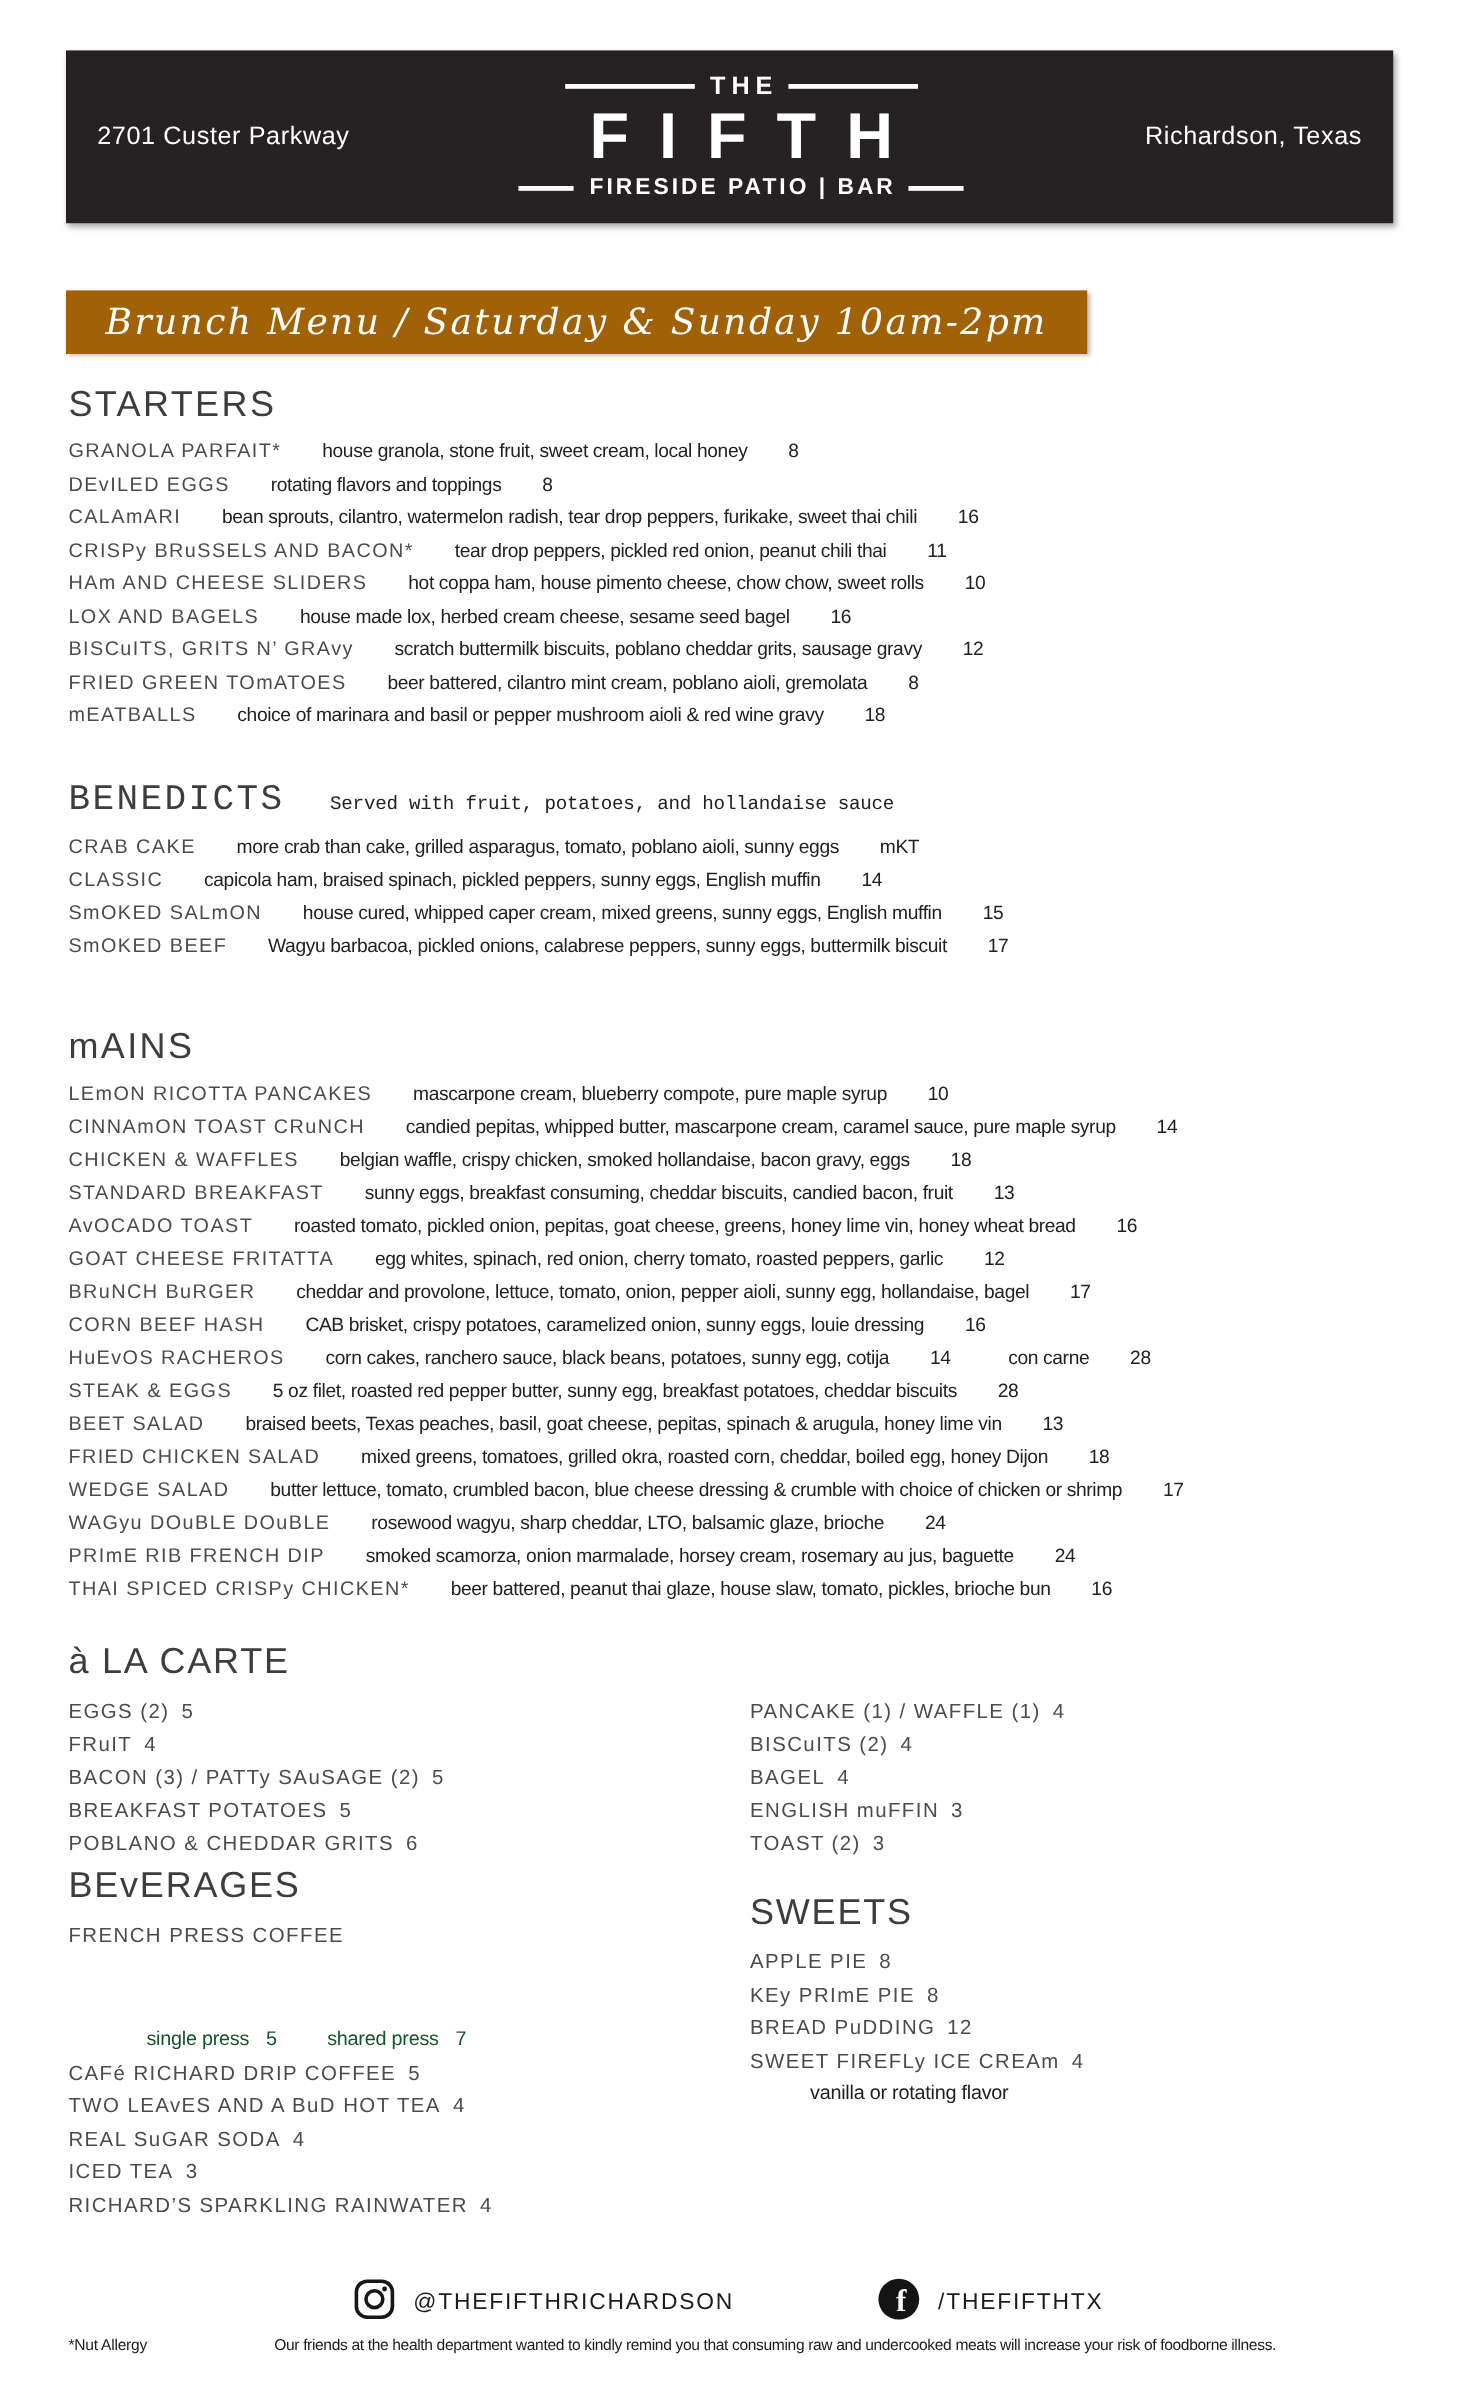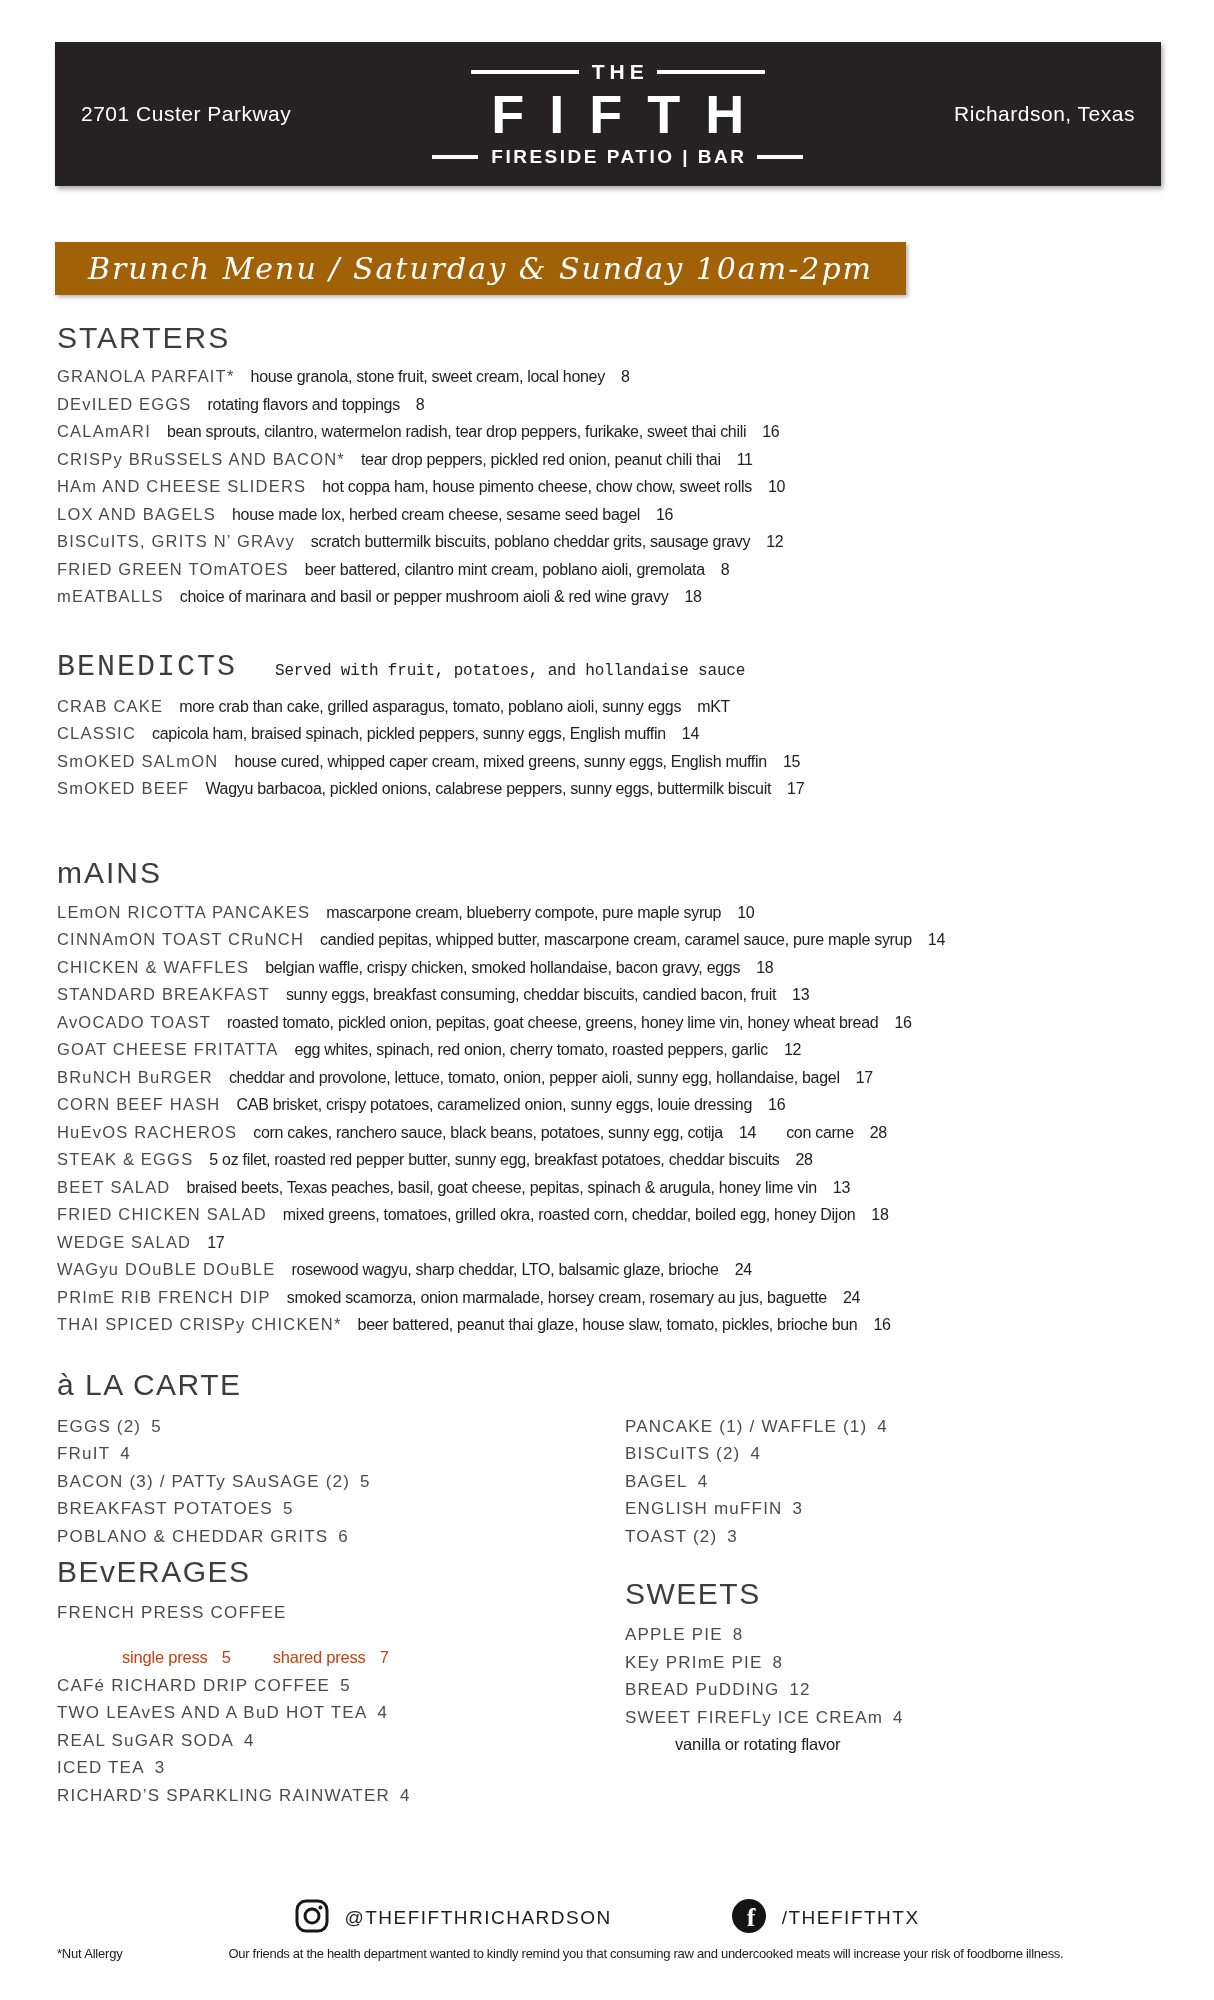--- a/index.html
+++ b/index.html
@@ -37,21 +37,21 @@
   
   .content { padding:0 46px 0 57px; }
   .section-title {
     font-size:30px; font-weight:400; letter-spacing:2px; color:#403c3d;
     line-height:36px; margin:0;
   }
   .starters .section-title { margin-top:25px; margin-bottom:7px; }
   .heading-row { display:flex; align-items:baseline; gap:38px;font-family:Liberation Mono, monospace; }
   .section-subtitle { font-size:16px; letter-spacing:-0.2px; color:#242021; }
 
-  .menu-item { display:flex; align-items:baseline; gap:16px; line-height:26.5px; white-space:nowrap; }
+  .menu-item { display:flex; align-items:baseline; gap:34px; line-height:26.5px; white-space:nowrap; }
   .mi-name { font-size:16.5px; letter-spacing:1.2px; color:#4e4a4b; }
   .mi-desc, .mi-price, .mi-extra, .mi-xprice { font-size:16px; letter-spacing:-0.3px; color:#242021; }
   .mi-extra { margin-left:14px; }
   .mi-desc:empty, .mi-price:empty, .mi-extra:empty, .mi-xprice:empty { display:none; }
 
   .benedicts { margin-top:38px; }
   .benedicts .heading-row { margin-bottom:8px; }
   .mains { margin-top:52px; }
   .mains .section-title { margin-bottom:8px; }
 
@@ -62,21 +62,21 @@
   .simple-item { display:flex; align-items:baseline; gap:10px; line-height:27.5px; white-space:nowrap; }
   .si-name { font-size:17px; letter-spacing:1.2px; color:#4e4a4b; }
   .si-price { font-size:17px; letter-spacing:1px; color:#4e4a4b; }
 
   .two-col { display:grid; grid-template-columns:568px auto; margin-top:4px; }
   .beverages .section-title { letter-spacing:1.5px; margin-bottom:9px; }
   .sweets { padding-top:22px; }
   .sweets .section-title { letter-spacing:1.5px; margin-bottom:9px; }
   .press-options { display:flex; gap:42px; margin:21px 0 5px 65px; }
   .press-opt { display:flex; gap:14px; align-items:baseline; }
-  .po-label, .po-price { font-size:16.5px; letter-spacing:-0.2px; color:#c2410c; }
+  .po-label, .po-price { font-size:16.5px; letter-spacing:-0.2px; color:#14532d;margin-top:42px; }
   .sweets-note { font-size:16.5px; letter-spacing:-0.2px; color:#242021; margin-left:50px; line-height:26px; }
 
   
   .social-row {
     position:absolute; top:1897px; left:0; width:100%;
     display:flex; justify-content:center; align-items:center; gap:118px;
   }
   .social-group { display:flex; align-items:center; gap:14px; }
   .social-text { font-size:19px; letter-spacing:1.5px; color:#1c1c1c; }
   .bottom-row {
@@ -266,20 +266,21 @@
 
         </div>
           <div class="menu-item">
           <span class="mi-name">FRIED CHICKEN SALAD</span>
           <span class="mi-desc">mixed greens, tomatoes, grilled okra, roasted corn, cheddar, boiled egg, honey Dijon</span>
           <span class="mi-price">18</span>
 
         </div>
           <div class="menu-item">
           <span class="mi-name">WEDGE SALAD</span>
+          <span class="mi-desc">butter lettuce, tomato, crumbled bacon, blue cheese dressing &amp; crumble with choice of chicken or shrimp</span>
           <span class="mi-price">17</span>
 
         </div>
           <div class="menu-item">
           <span class="mi-name">WAGyu DOuBLE DOuBLE</span>
           <span class="mi-desc">rosewood wagyu, sharp cheddar, LTO, balsamic glaze, brioche</span>
           <span class="mi-price">24</span>
 
         </div>
           <div class="menu-item">

